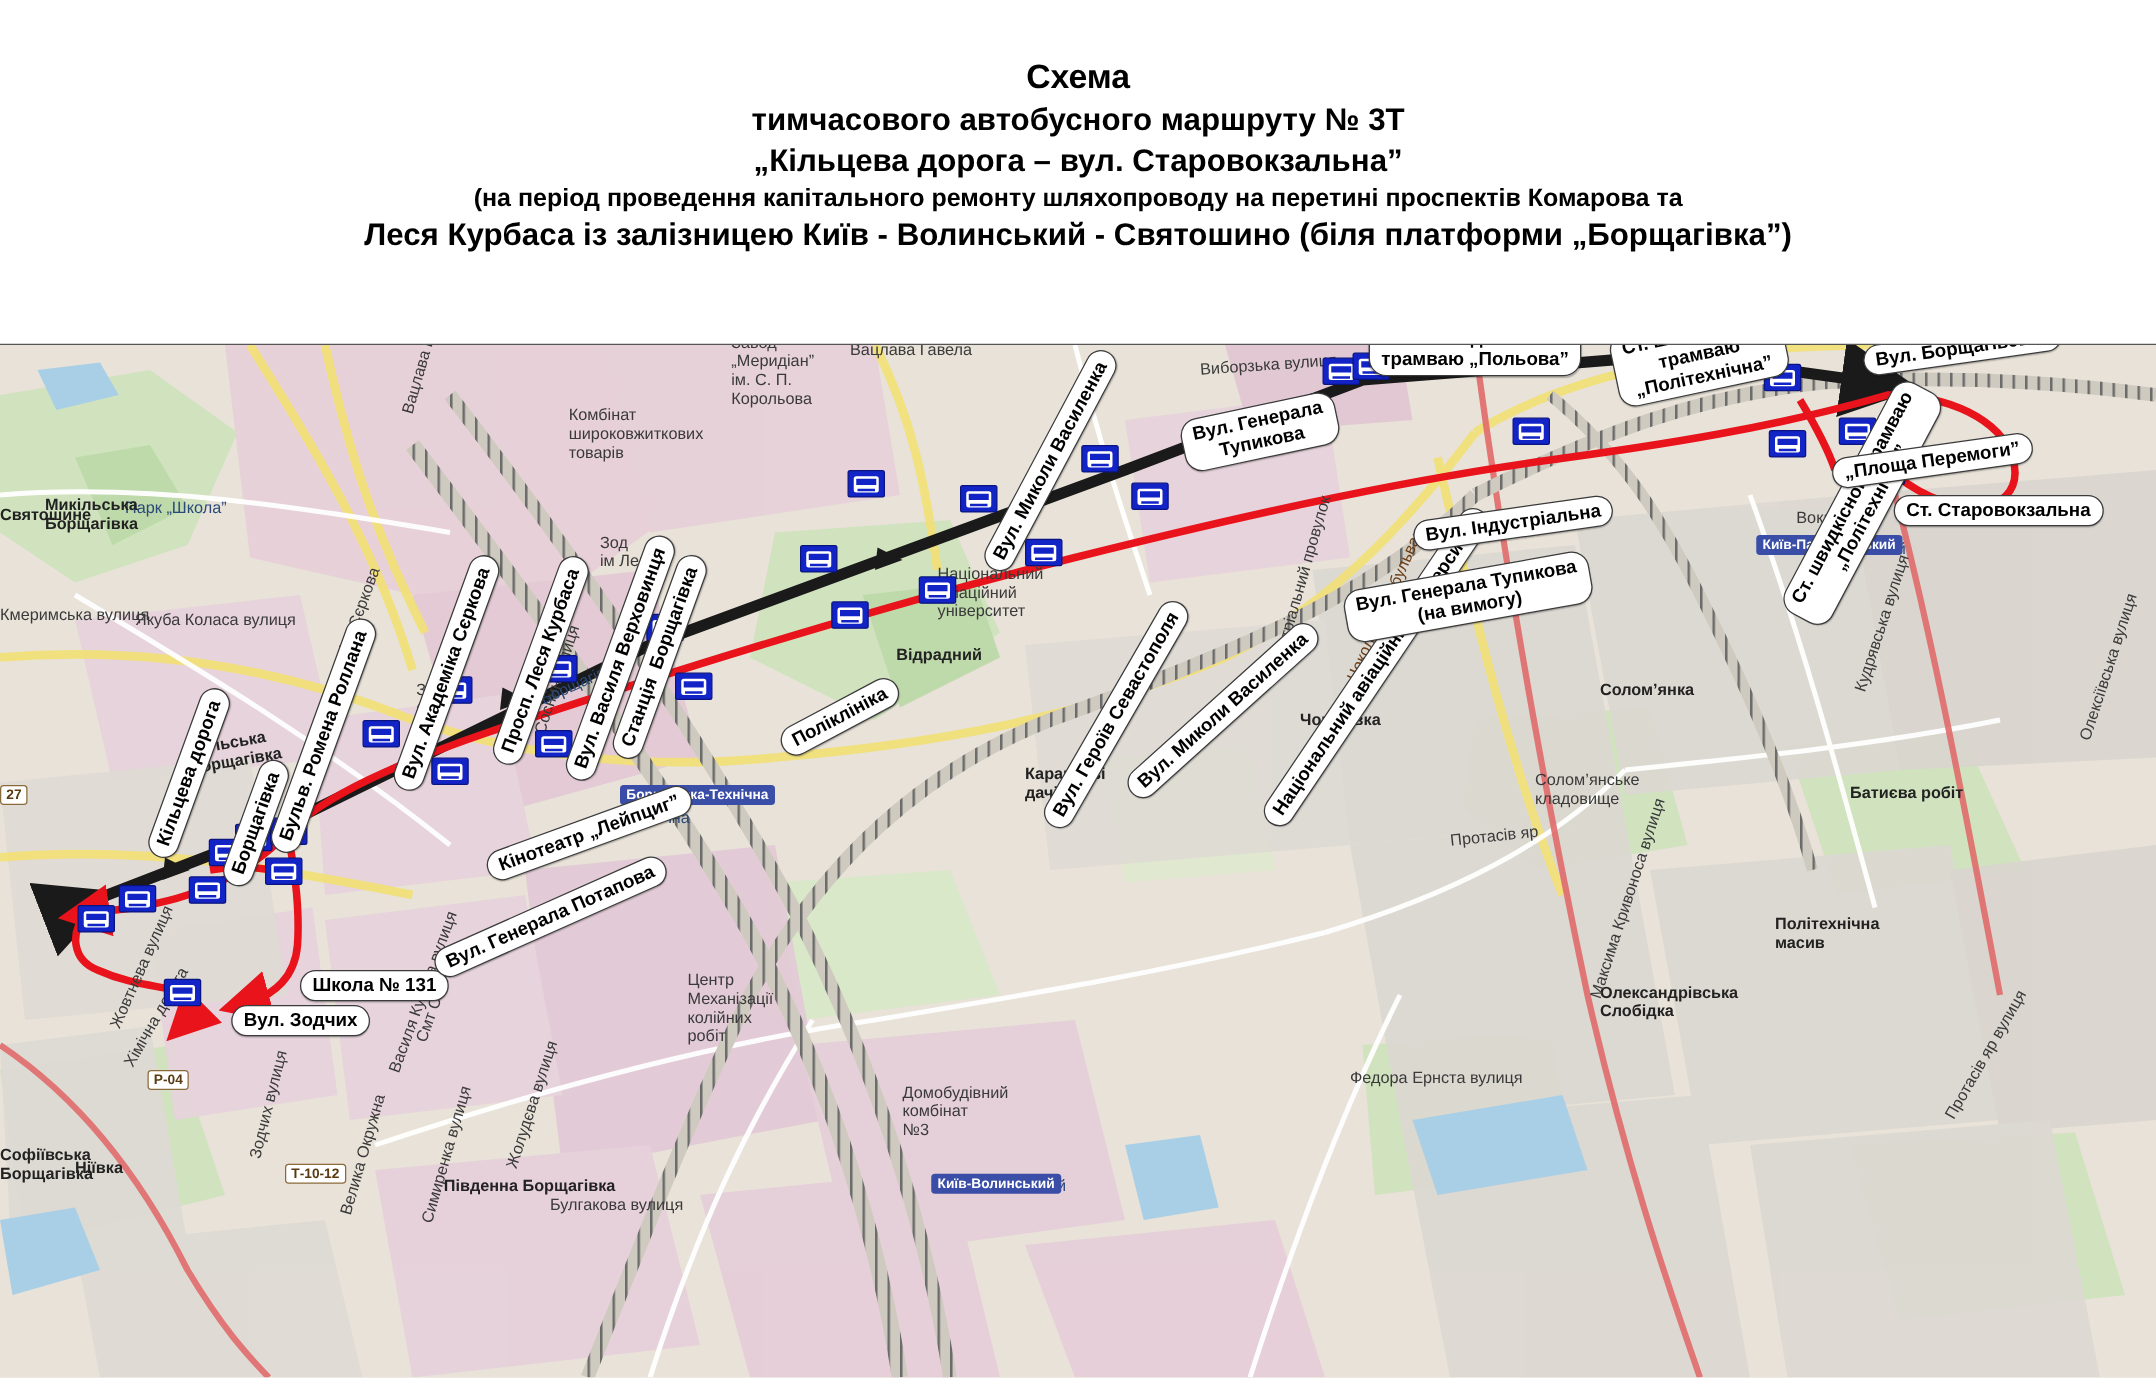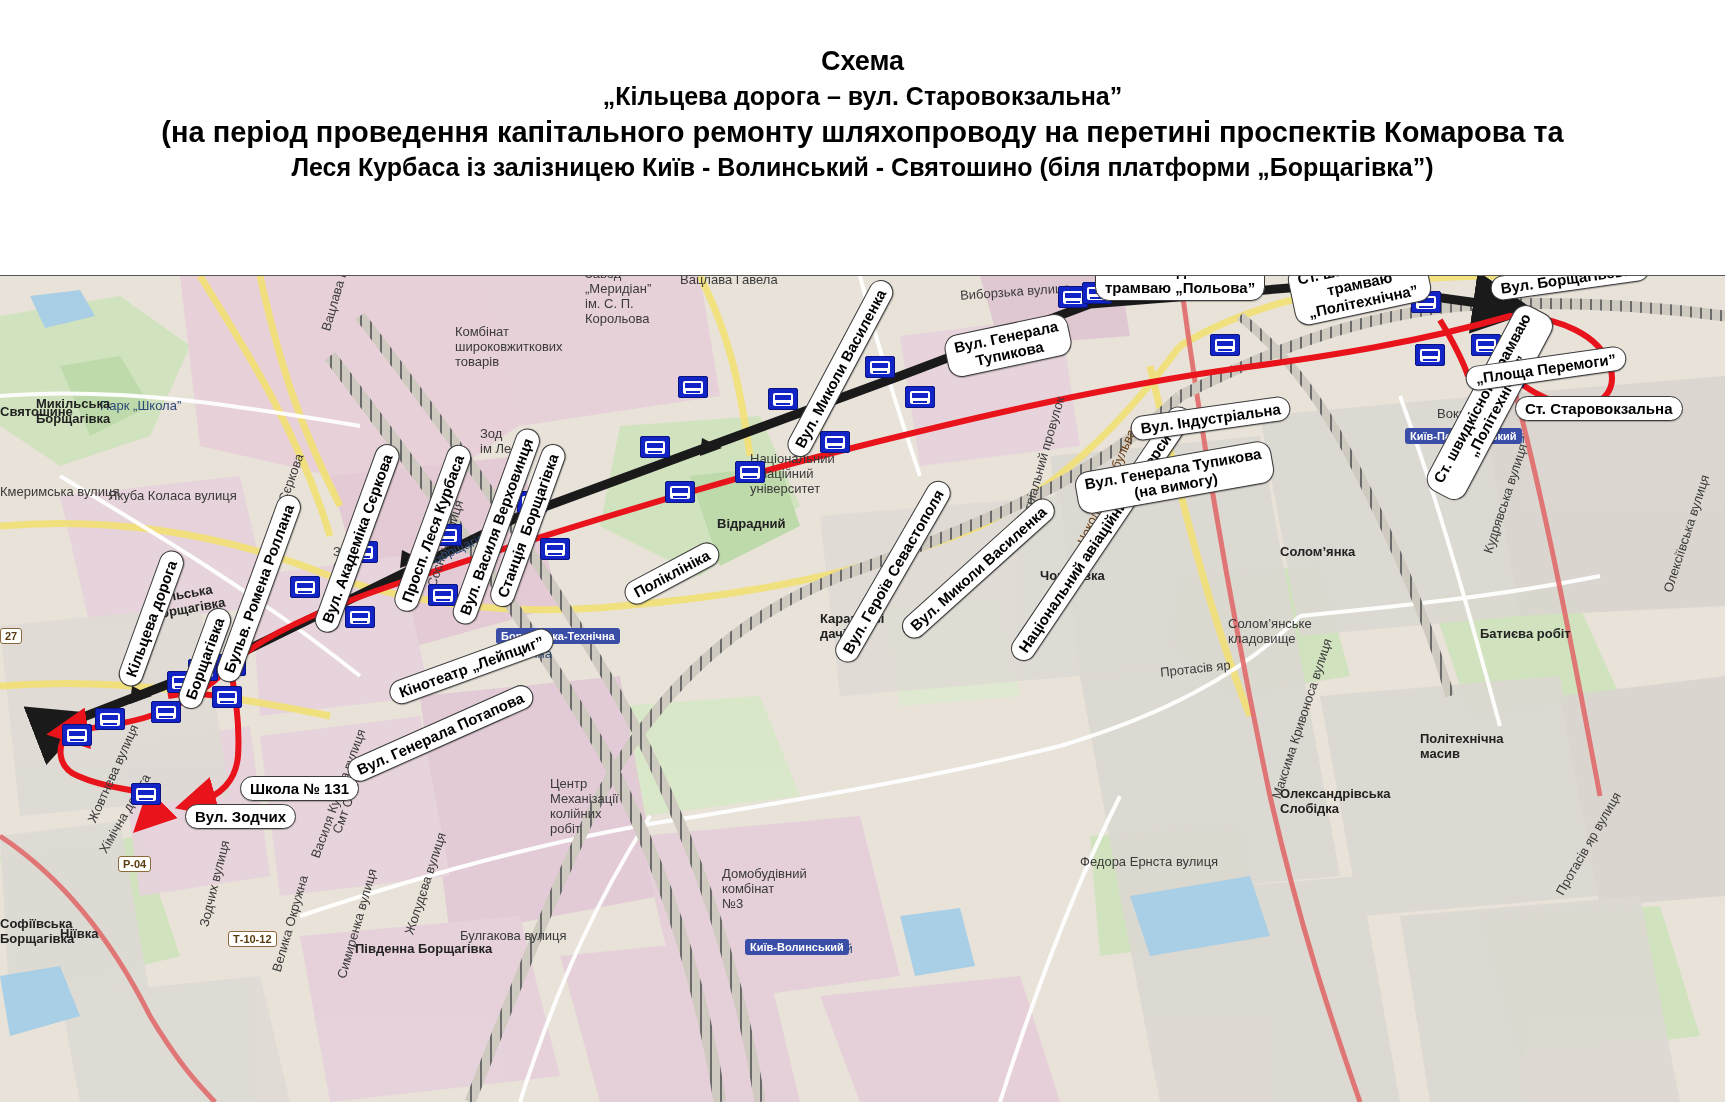--- a/index.html
+++ b/index.html
@@ -22,21 +22,21 @@
   }
   #header .hline {
     font-weight:bold;
     color:#000;
     text-align:center;
     line-height:1.32;
   }
   .hl1 { font-size:27px; }
   .hl2 { font-size:25px; }
   .hl3 { font-size:25px; }
-  .hl4 { font-size:29px; max-width:1660px; }
+  .hl4 { font-size:20px; max-width:1660px; }
   .hl5 { font-size:25px; max-width:1660px; }
 
   
   #map {
     position:absolute; left:0; top:276px; width:1725px; height:826px;
     overflow:hidden;
     background:#ece7df;
   }
   #map-canvas { position:absolute; left:0; top:0; width:1725px; height:826px; }
 
@@ -113,20 +113,21 @@
     content:"";
     position:absolute; left:3px; bottom:1px; width:14px; height:2px;
     background:#1324c7;
   }
 </style>
 </head>
 <body>
 
 <div id="header">
   <div class="hline hl1">Схема</div>
+  <div class="hline hl2">тимчасового автобусного маршруту № 3Т</div>
   <div class="hline hl3">„Кільцева дорога – вул. Старовокзальна”</div>
   <div class="hline hl4">(на період проведення капітального ремонту шляхопроводу на перетині проспектів Комарова та</div>
   <div class="hline hl5">Леся Курбаса із залізницею Київ - Волинський - Святошино (біля платформи „Борщагівка”)</div>
 </div>
 
 <div id="map">
   <svg id="map-canvas" viewBox="0 0 1725 826">
     <defs>
       <pattern id="rail" width="10" height="6" patternUnits="userSpaceOnUse">
         <rect width="10" height="6" fill="#cfcabf"></rect>
@@ -269,21 +270,21 @@
 Борщагівка</div>
       <div class="plain-label" style="left: 0px; top: 208px; transform: rotate(0deg);">Кмеримська вулиця</div>
       <div class="plain-label dark" style="left: 0px; top: 128px; transform: rotate(0deg);">Святошине</div>
       <div class="plain-label" style="left: 170px; top: 600px; transform: rotate(-76deg);">Зодчих вулиця</div>
       <div class="plain-label" style="left: 270px; top: 510px; transform: rotate(-70deg);">Василя Кучера вулиця</div>
       <div class="plain-label" style="left: 310px; top: 512px; transform: rotate(-70deg);">Смт Сосниця</div>
       <div class="plain-label" style="left: 372px; top: 600px; transform: rotate(-72deg);">Жолудєва вулиця</div>
       <div class="plain-label" style="left: 300px; top: 640px; transform: rotate(-74deg);">Симиренка вулиця</div>
       <div class="plain-label" style="left: 240px; top: 640px; transform: rotate(-74deg);">Велика Окружна</div>
       <div class="plain-label dark" style="left: 355px; top: 665px; transform: rotate(0deg);">Південна Борщагівка</div>
-      <div class="plain-label" style="left: 440px; top: 652px; transform: rotate(0deg); margin-left: 20px;">Булгакова вулиця</div>
+      <div class="plain-label" style="left: 440px; top: 680px; transform: rotate(0deg);">Булгакова вулиця</div>
       <div class="plain-label blue" style="left: 500px; top: 355px; transform: rotate(0deg);">Борщагівка-
 Технічна</div>
       <div class="plain-label" style="left: 585px; top: -10px; transform: rotate(0deg);">Завод
 „Меридіан”
 ім. С. П.
 Корольова</div>
       <div class="plain-label" style="left: 455px; top: 48px; transform: rotate(0deg);">Комбінат
 широковжиткових
 товарів</div>
       <div class="plain-label" style="left: 680px; top: -4px; transform: rotate(0deg);">Вацлава Гавела</div>

